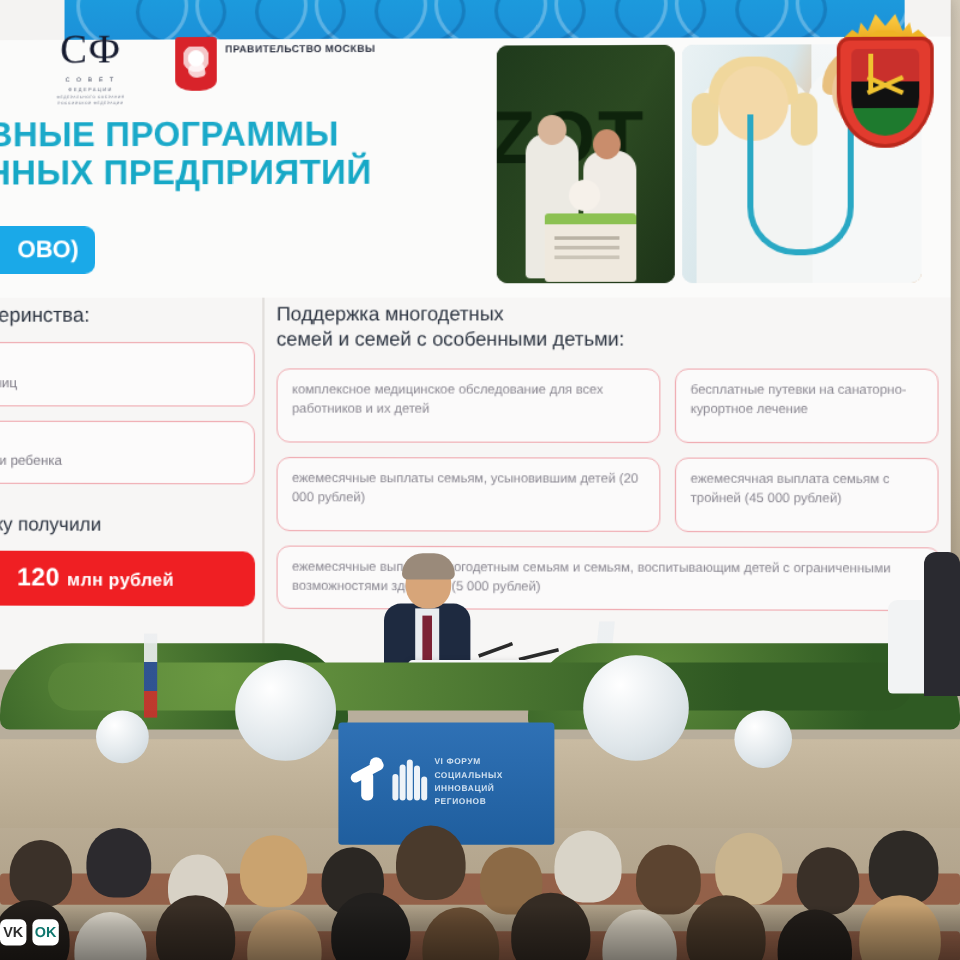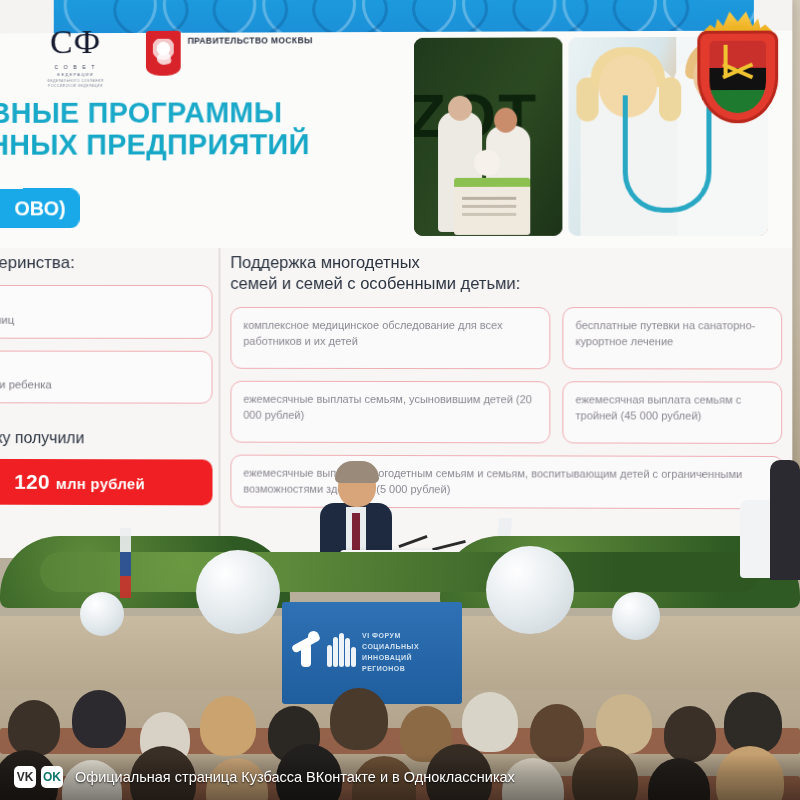--- a/index.html
+++ b/index.html
@@ -193,21 +193,21 @@
   .person-side{position:absolute;left:770px;top:20px;width:30px;height:120px;background:#2a2a30;border-radius:10px 10px 0 0;}
 
   
   .audience{position:absolute;left:0;top:232px;width:800px;height:128px;}
   .head{position:absolute;border-radius:50% 50% 42% 42%;}
   .seatrow{position:absolute;left:0;width:800px;height:26px;background:#8a4b33;opacity:.75;border-radius:3px;}
 
   
   .caption{position:absolute;left:0;bottom:0;width:800px;height:46px;
      background:linear-gradient(rgba(0,0,0,0) 0%, rgba(0,0,0,.22) 40%, rgba(0,0,0,.45) 100%);
-     display:flex;align-items:center;gap:5px;padding-left:14px;box-sizing:border-box;}
+     display:flex;align-items:center;gap:5px;box-sizing:border-box;}
   .soc{width:22px;height:22px;border-radius:5px;background:#fff;display:flex;align-items:center;justify-content:center;
      font-weight:bold;font-size:12px;color:#2d2d2d;flex:none;}
   .soc.ok{color:#0f766e;}
   .cap-text{color:#fff;font-size:14.5px;margin-left:7px;text-shadow:0 1px 2px rgba(0,0,0,.85);}
 </style>
 </head>
 <body>
 
 <div class="screen">
 
@@ -403,16 +403,15 @@
       <div class="head" style="left:502px;top:86px; width:62px;height:66px;background:#d6cfc0;"></div>
       <div class="head" style="left:572px;top:74px; width:66px;height:70px;background:#4b3a2a;"></div>
       <div class="head" style="left:648px;top:86px; width:62px;height:66px;background:#241f1b;"></div>
       <div class="head" style="left:716px;top:74px; width:68px;height:72px;background:#c5a070;"></div>
     </div>
   </div>
 
   <div class="caption">
     <div class="soc">VK</div>
     <div class="soc ok">OK</div>
-    <div class="cap-text">Официальная страница Кузбасса ВКонтакте и в Одноклассниках</div>
   </div>
 
 </div>
 
 </body></html>

